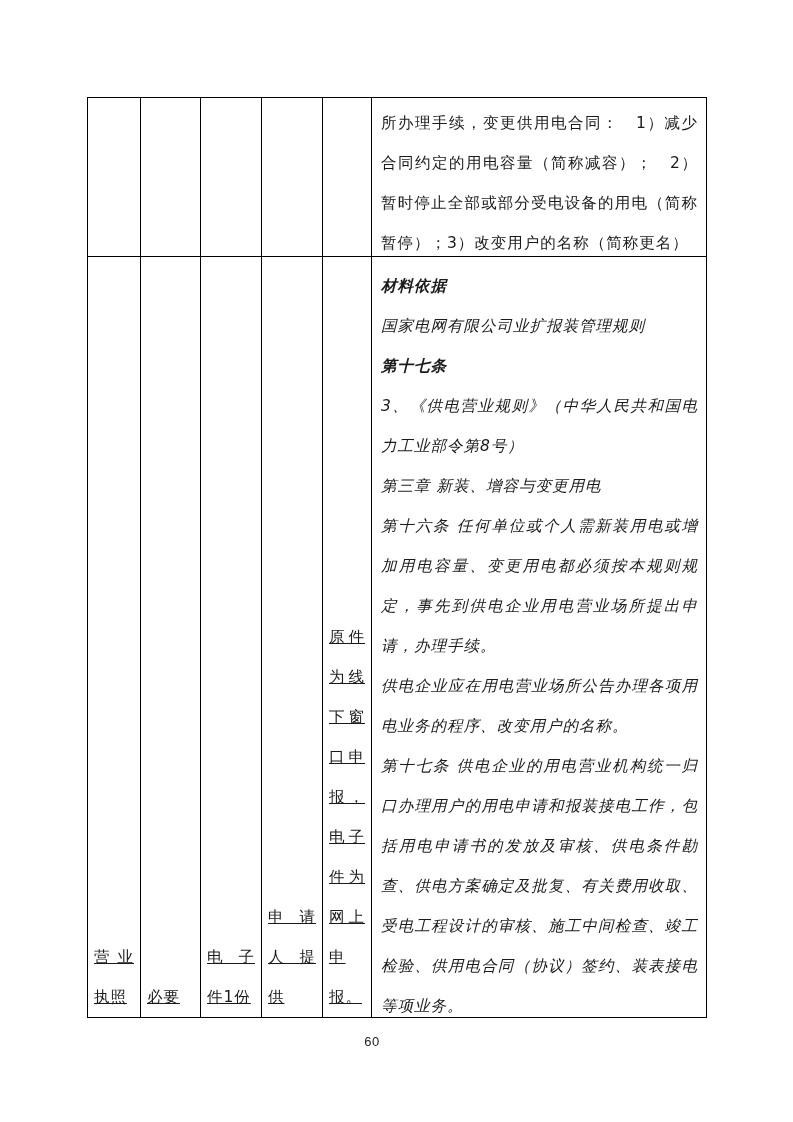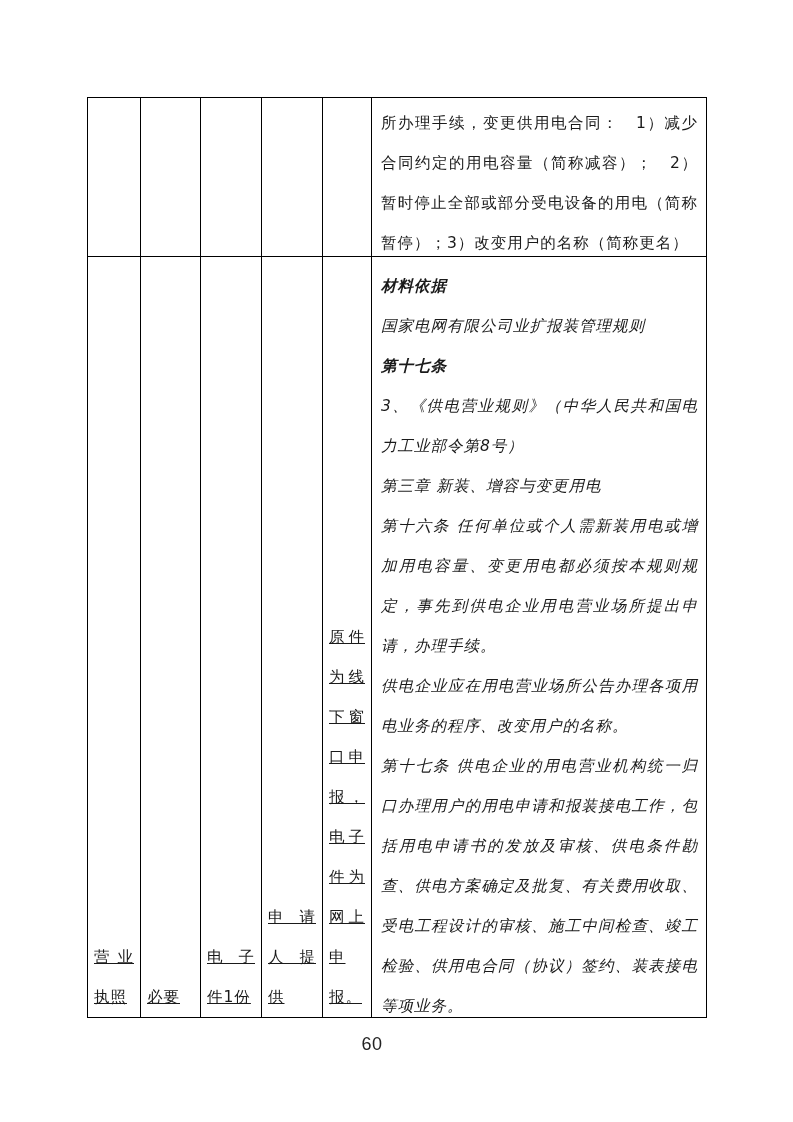--- a/index.html
+++ b/index.html
@@ -64,21 +64,21 @@
     text-align: justify;
     text-justify: inter-character;
   }
   .bold { font-weight: bold; }
   .page-number {
     position: absolute;
     left: 0;
     right: 9px;
     top: 1034px;
     text-align: center;
-    font-size: 18px;
+    font-size: 13px;
     letter-spacing: 0.5px;
     color: #222;
     font-family: "Liberation Sans", "DejaVu Sans", sans-serif;
   }
 </style>
 </head>
 <body>
 
 <div class="page">
 

